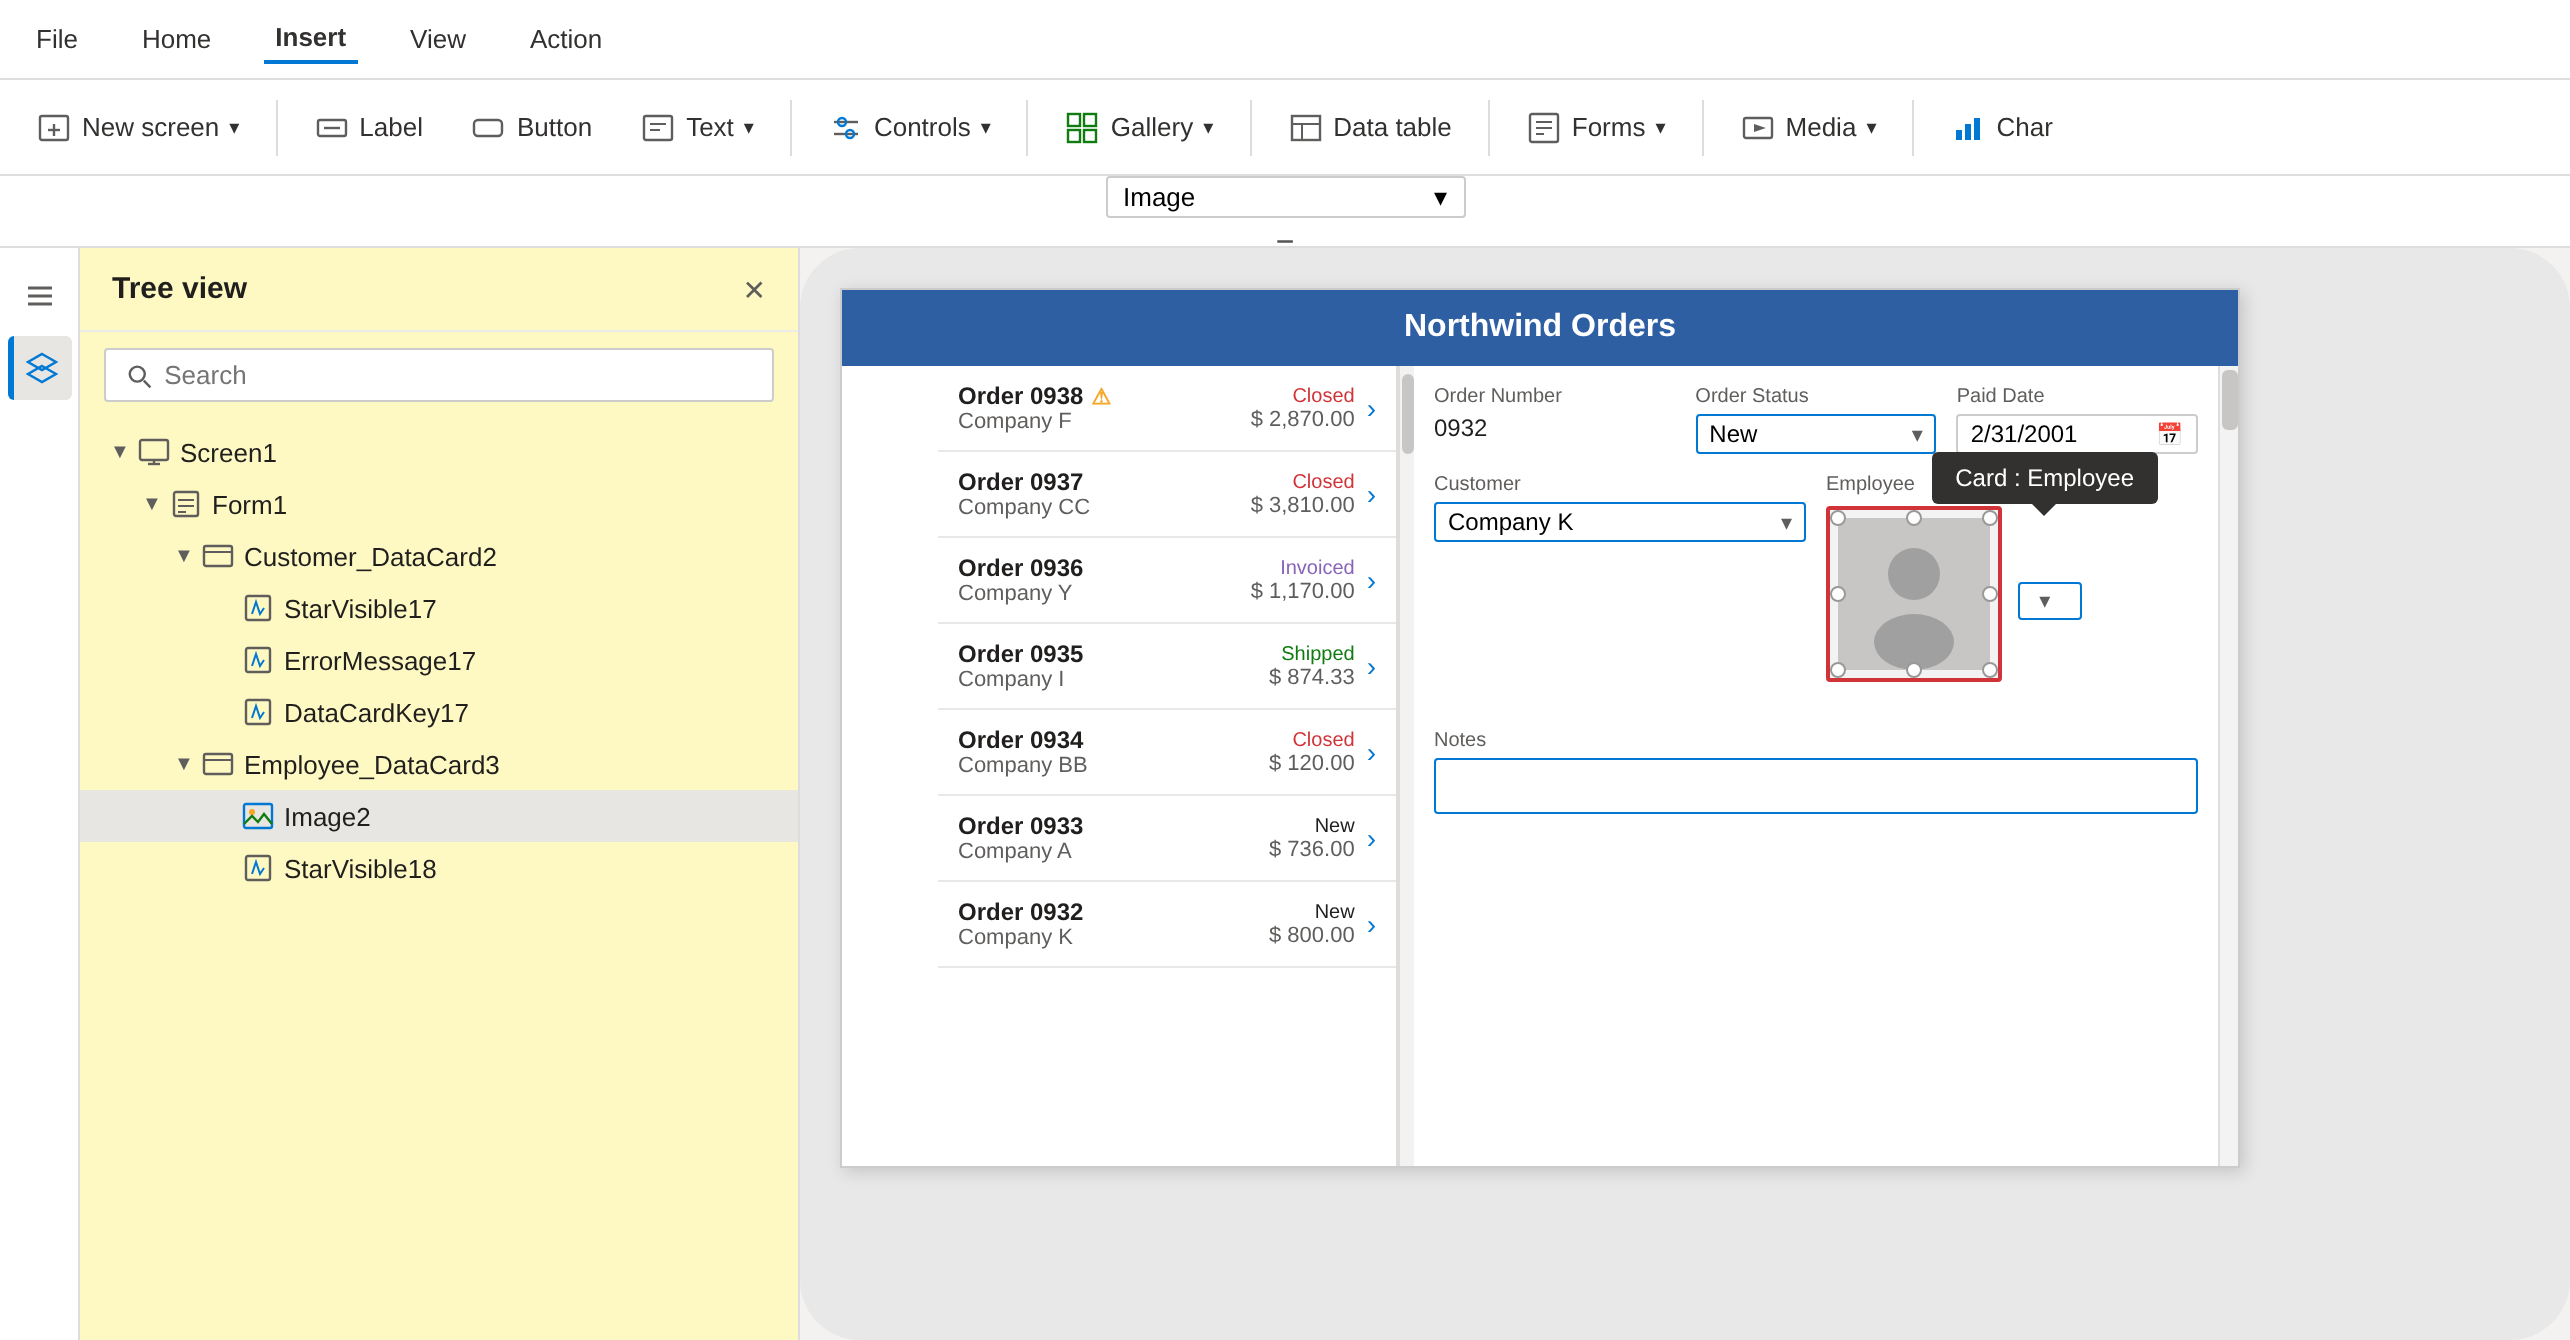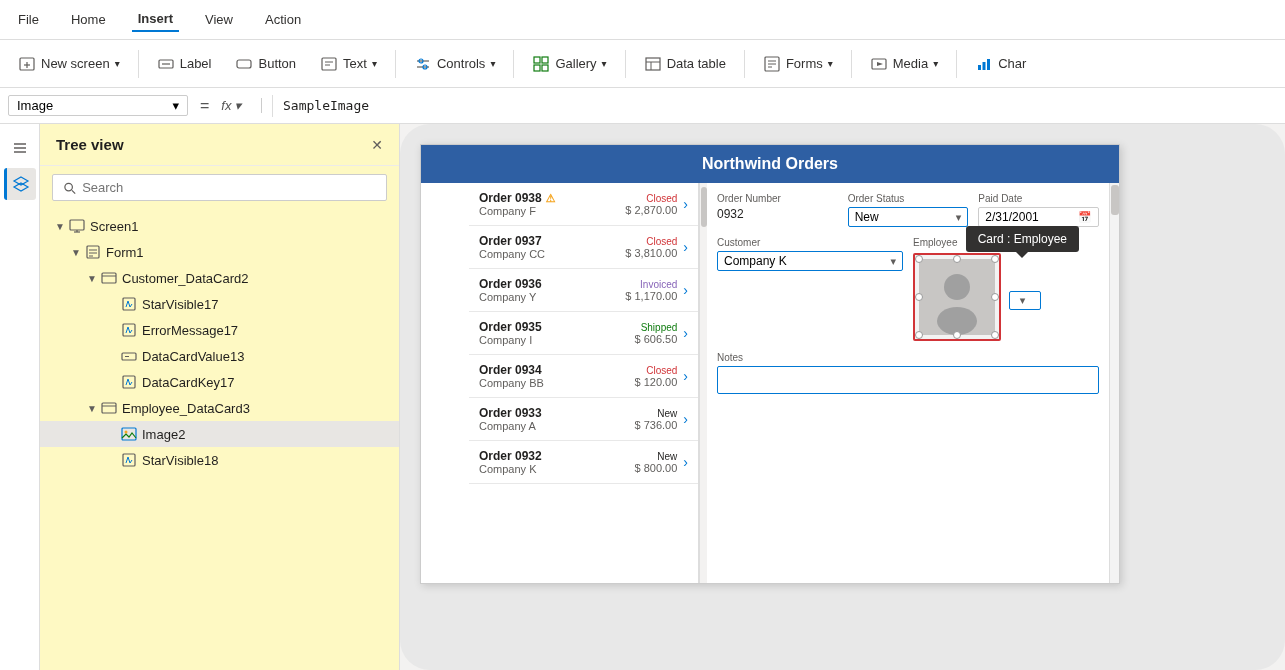--- a/index.html
+++ b/index.html
@@ -11,21 +11,21 @@
     .menu-item.active { font-weight: 700; border-bottom: 2px solid #0078d4; }
 
     
     .toolbar { display: flex; align-items: center; height: 48px; background: #fff; border-bottom: 1px solid #ddd; padding: 0 8px; gap: 4px; }
     .toolbar-btn { display: flex; align-items: center; gap: 5px; padding: 5px 10px; border: none; background: none; cursor: pointer; font-size: 13px; color: #323130; border-radius: 3px; }
     .toolbar-btn .chevron { font-size: 10px; }
     .toolbar-sep { width: 1px; height: 28px; background: #ddd; margin: 0 4px; }
     .toolbar-icon { width: 18px; height: 18px; display: inline-flex; align-items: center; justify-content: center; }
 
     
-    .formula-bar { display: flex; align-items: center; height: 36px; background: #fff; border-bottom: 1px solid #ddd; padding: 0 8px; gap: 6px; }
+    .formula-bar { display: flex; align-items: center; height: 36px; background: #fff; border-bottom: 1px solid #ddd; padding: 0 8px; gap: 6px; flex-direction: column; }
     .formula-selector { display: flex; align-items: center; width: 180px; border: 1px solid #ccc; border-radius: 2px; padding: 2px 8px; background: #fff; cursor: pointer; justify-content: space-between; }
     .formula-eq { font-size: 16px; color: #555; padding: 0 6px; }
     .formula-fx { display: flex; align-items: center; gap: 3px; border-right: 1px solid #ccc; padding-right: 20px; color: #555; font-style: italic; text-align: center; }
     .formula-input { flex: 1; border: none; outline: none; font-size: 13px; font-family: 'Consolas', monospace; color: #201f1e; }
 
     
     .main-layout { display: flex; height: calc(670px - 124px); }
 
     
     .icon-strip { width: 40px; background: #fff; border-right: 1px solid #ddd; display: flex; flex-direction: column; align-items: center; padding-top: 8px; gap: 4px; }
@@ -92,21 +92,21 @@
     .card-tooltip::after { content: ''; position: absolute; bottom: -6px; left: 50%; transform: translateX(-50%); border: 6px solid transparent; border-top-color: #323130; border-bottom: none; }
 
     
     .employee-card { border: 2px solid #d13438; border-radius: 2px; padding: 4px; background: #f3f3f3; display: flex; align-items: center; justify-content: center; }
 
     
     .list-scrollbar { width: 8px; background: #f3f2f1; border-left: 1px solid #ddd; display: flex; flex-direction: column; align-items: center; }
     .scroll-thumb { width: 6px; height: 40px; background: #c8c6c4; border-radius: 3px; margin-top: 4px; }
 
     
-    .notes-section { margin-top: 11px; }
+    .notes-section { margin-top: 24px; }
     .notes-input { width: 100%; border: 1px solid #0078d4; border-radius: 2px; padding: 4px 6px; font-size: 12px; height: 28px; }
 
     
     .dd-arrow { font-size: 11px; color: #605e5c; margin-left: 4px; }
 
     .scrollbar-v { width: 8px; background: #f3f3f3; }
 
     .formula-bar-sep { width: 1px; height: 22px; background: #ddd; margin: 0 4px; }
 
   </style>
@@ -357,31 +357,20 @@
         <span class="tree-arrow" style="width:16px"></span>
         <span class="tree-icon">
           <svg width="16" height="16" viewBox="0 0 16 16">
               <rect x="2" y="2" width="12" height="12" rx="1" fill="none" stroke="#605e5c" stroke-width="1.2"></rect>
               <path d="M5 11 L7 5 L9 11 L11 8" fill="none" stroke="#0078d4" stroke-width="1"></path>
             </svg>
         </span>
         <span class="tree-label">ErrorMessage17</span>
       </div>
 
-      <div class="tree-item">
-        <span class="tree-indent" style="width:56px"></span>
-        <span class="tree-arrow" style="width:16px"></span>
-        <span class="tree-icon">
-          <svg width="16" height="16" viewBox="0 0 16 16">
-              <rect x="1" y="5" width="14" height="7" rx="1" fill="none" stroke="#605e5c" stroke-width="1.2"></rect>
-              <line x1="4" y1="8.5" x2="8" y2="8.5" stroke="#605e5c" stroke-width="1"></line>
-            </svg>
-        </span>
-        <span class="tree-label">DataCardValue13</span>
-      </div>
 
       <div class="tree-item">
         <span class="tree-indent" style="width:56px"></span>
         <span class="tree-arrow" style="width:16px"></span>
         <span class="tree-icon">
           <svg width="16" height="16" viewBox="0 0 16 16">
               <rect x="2" y="2" width="12" height="12" rx="1" fill="none" stroke="#605e5c" stroke-width="1.2"></rect>
               <path d="M5 11 L7 5 L9 11 L11 8" fill="none" stroke="#0078d4" stroke-width="1"></path>
             </svg>
         </span>
@@ -479,21 +468,21 @@
             <span class="order-chevron">›</span>
           </div>
 
           <div class="order-row">
             <div class="order-left">
               <div class="order-num">Order 0935</div>
               <div class="order-company">Company I</div>
             </div>
             <div class="order-right">
               <div class="order-status shipped">Shipped</div>
-              <div class="order-amount">$ 606.50</div>
+              <div class="order-amount">$ 874.33</div>
             </div>
             <span class="order-chevron">›</span>
           </div>
 
           <div class="order-row">
             <div class="order-left">
               <div class="order-num">Order 0934</div>
               <div class="order-company">Company BB</div>
             </div>
             <div class="order-right">

